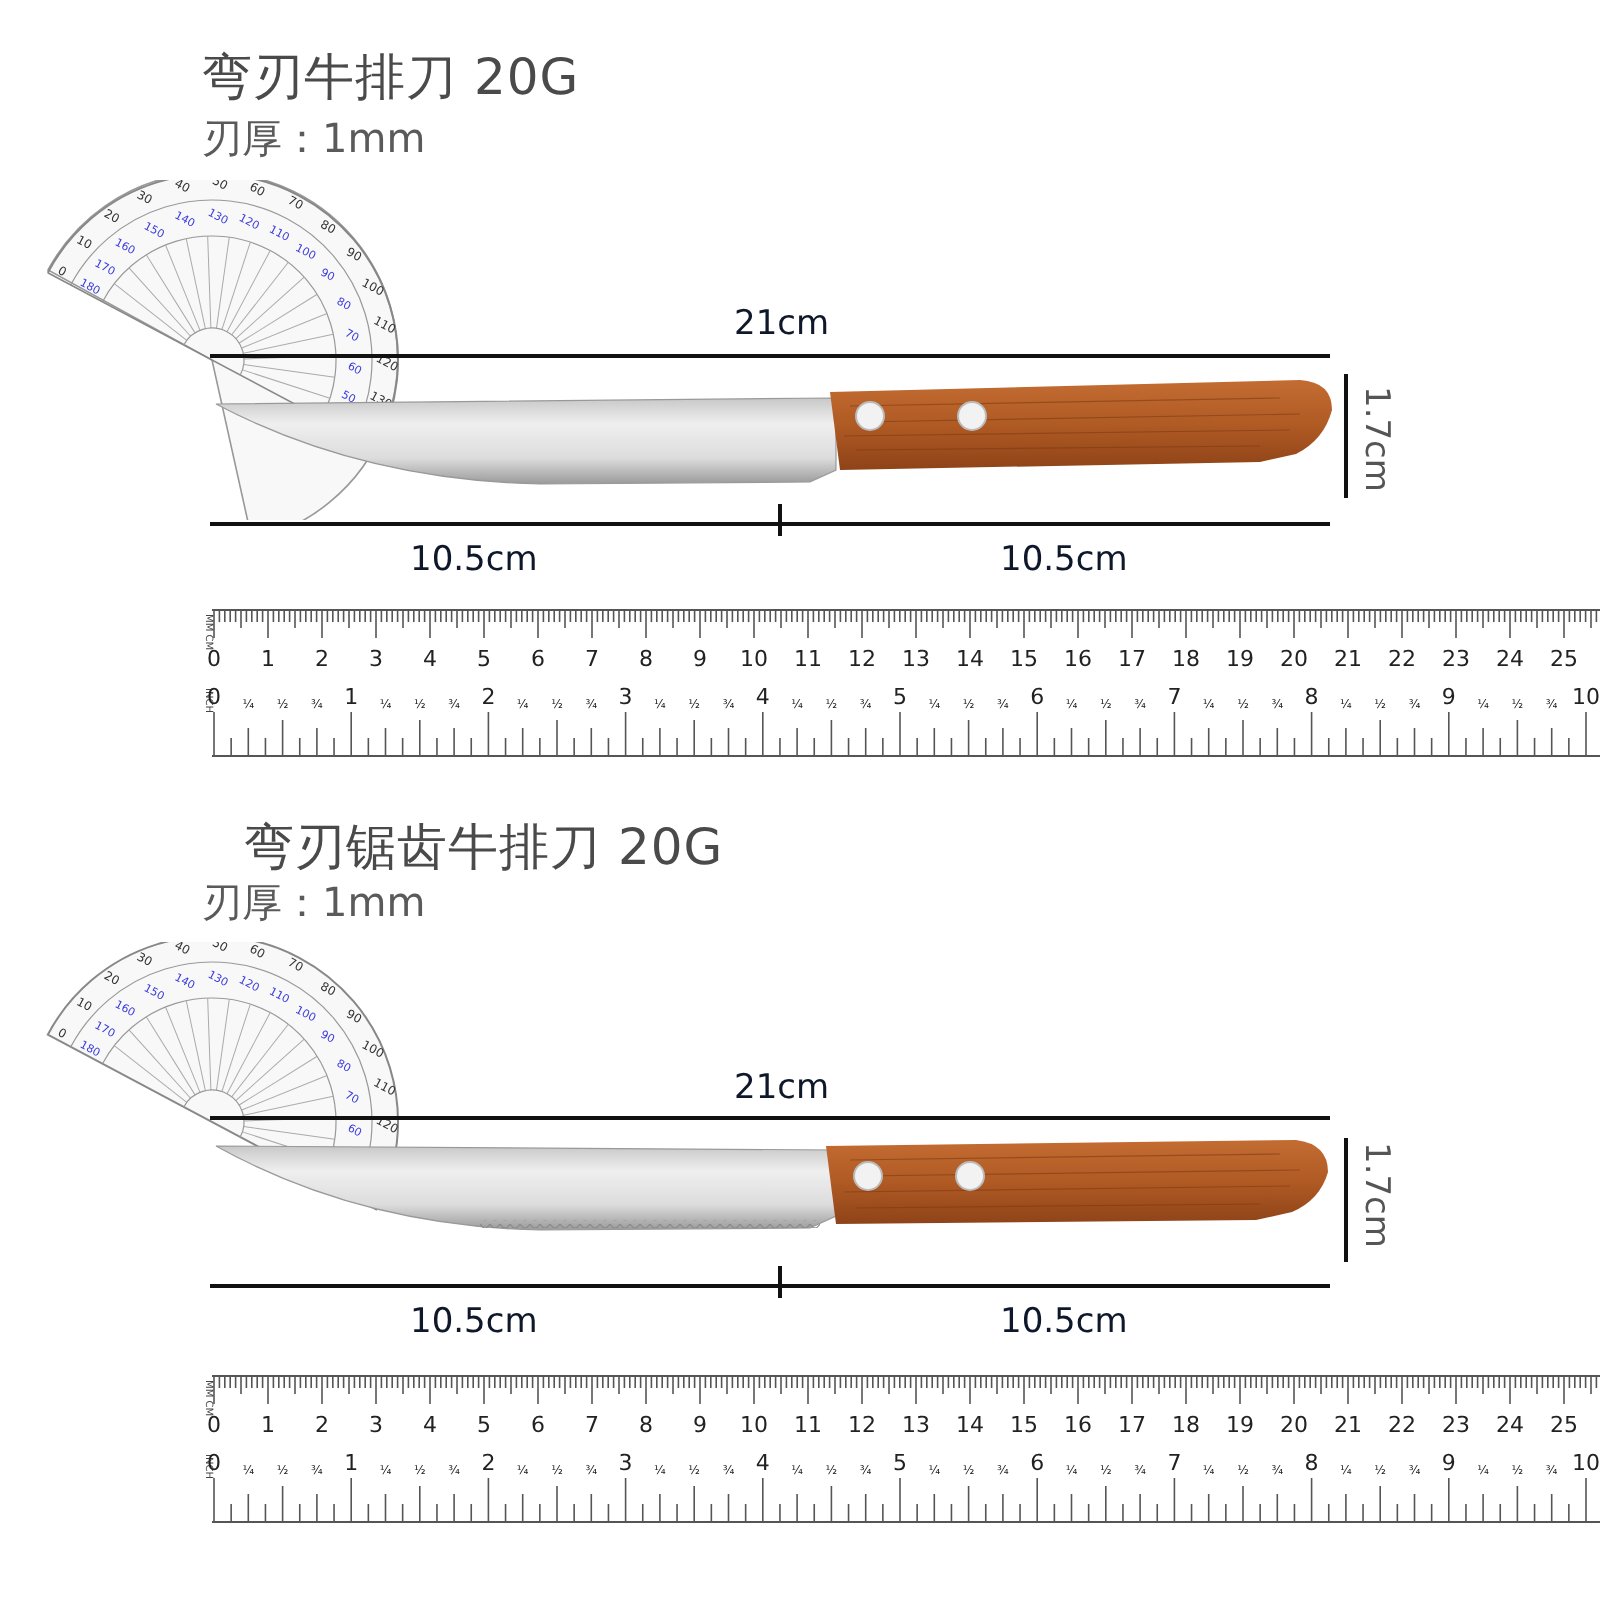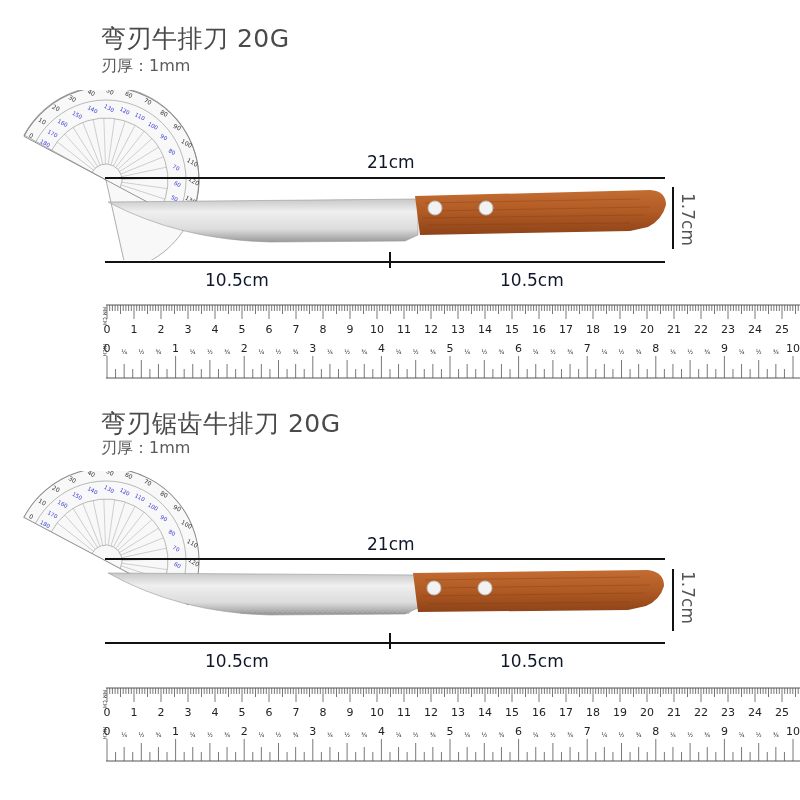--- a/index.html
+++ b/index.html
@@ -1,20 +1,20 @@
 <!DOCTYPE html>
 <html><head>
 <meta charset="utf-8">
 <style>
   html, body { margin:0; padding:0; background:#ffffff; }
   body { width:800px; height:800px; position:relative; overflow:hidden;
          font-family: "DejaVu Sans", "Liberation Sans", sans-serif; color:#4a4a4a; }
   .section { position:absolute; left:0; width:800px; height:390px; }
   .title { position:absolute; left:101px; top:22px; font-size:25px; color:#4a4a4a; letter-spacing:0.5px; white-space:nowrap; }
-  .subtitle { position:absolute; left:101px; top:56px; font-size:16px; color:#5a5a5a; white-space:nowrap; }
+  .subtitle { position:absolute; left:101px; top:56px; font-size:20px; color:#5a5a5a; white-space:nowrap; }
   .dimline { position:absolute; height:2px; background:#111; }
   .vline { position:absolute; width:2px; background:#111; }
   .dimlabel { position:absolute; font-size:17px; color:#0f172a; white-space:nowrap; }
   .vlabel { position:absolute; font-size:17px; color:#555; white-space:nowrap; transform:rotate(90deg); transform-origin:left top; }
   .knife { position:absolute; }
   .protractor { position:absolute; }
   .ruler { position:absolute; left:100px; width:700px; height:80px; }
   .ruler svg { display:block; }
 </style>
 </head>
@@ -543,21 +543,21 @@
           <text x="555.8" y="50">8</text>
           <text x="624.4" y="50">9</text>
           <text x="693" y="50">10</text>
         </g>
       <line x1="6" y1="76" x2="700" y2="76" stroke="#555" stroke-width="1"></line>
     </svg>
   </div>
 </div>
 
 <div class="section" style="top:383px;">
-  <div class="title" style="top:24px;">弯刃锯齿牛排刀 20G</div>
+  <div class="title" style="top:24px;margin-left:21px;">弯刃锯齿牛排刀 20G</div>
   <div class="subtitle" style="top:55px;">刃厚：1mm</div>
 
   <svg class="protractor" style="left:20px;top:88px;" width="200" height="170" viewBox="0 0 200 170">
     <g transform="translate(86,90)">
       <g transform="rotate(28)">
         <path d="M -93,0 A 93 93 0 0 1 93,0 Z" fill="#f4f4f4" fill-opacity="0.6" stroke="#888" stroke-width="1"></path>
         <path d="M -80,0 A 80 80 0 0 1 80,0" fill="none" stroke="#999" stroke-width="0.6"></path>
         <path d="M -62,0 A 62 62 0 0 1 62,0" fill="none" stroke="#999" stroke-width="0.6"></path>
         <g stroke="#aaa" stroke-width="0.5">
           <line x1="-62" y1="0" x2="-16" y2="0" transform="rotate(10)"></line>

